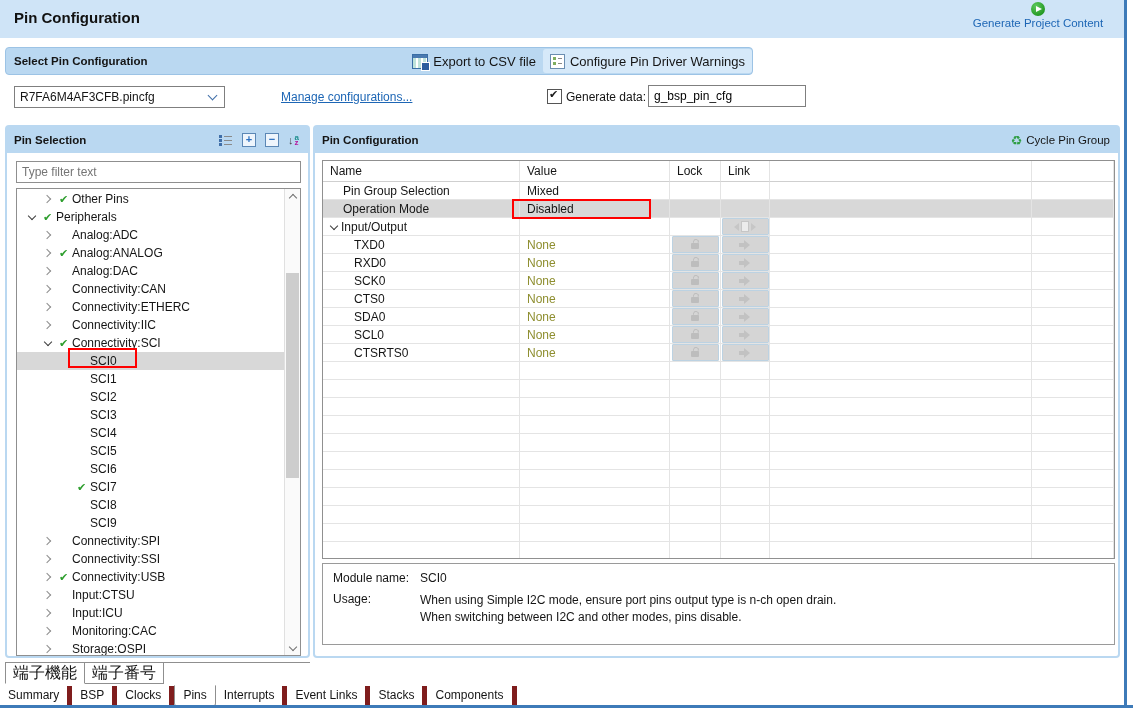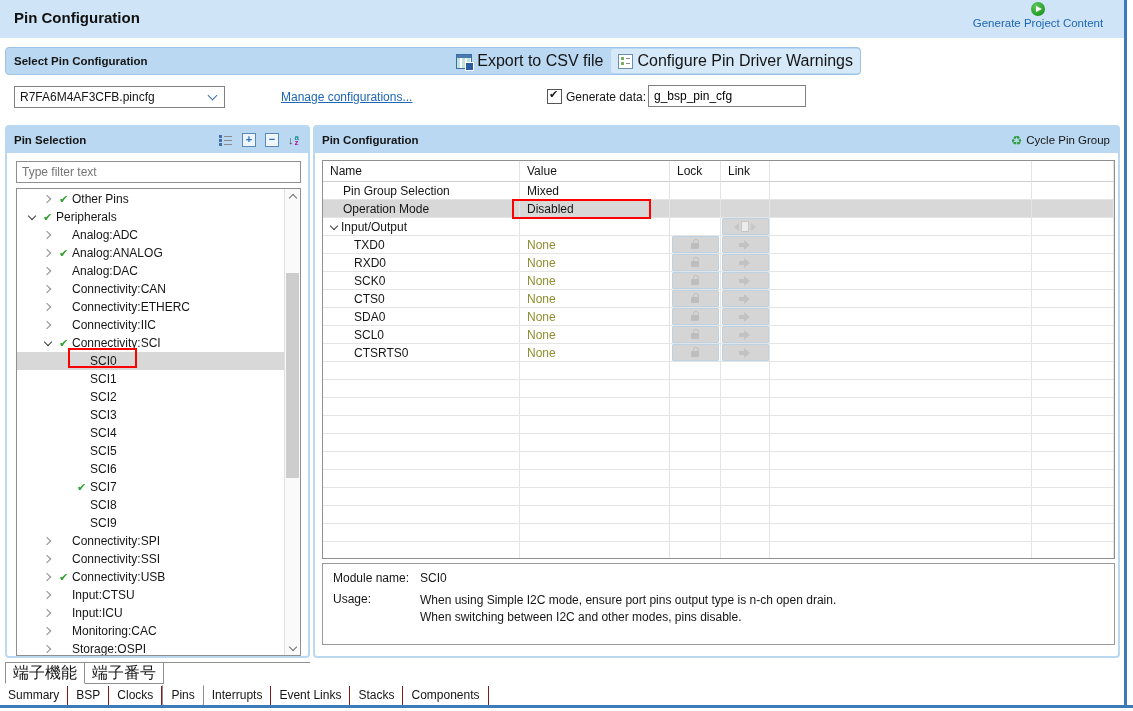--- a/index.html
+++ b/index.html
@@ -7,23 +7,23 @@
        font-family:"Liberation Sans","DejaVu Sans",sans-serif;color:#151515;font-size:12px;}
   .abs{position:absolute;}
   
   #titleband{left:0;top:0;width:1124px;height:38px;background:#cfe4f7;}
   #page-title{left:14px;top:9px;font-size:15px;font-weight:bold;color:#111;}
   #gpc{left:952px;top:2px;width:172px;display:flex;flex-direction:column;align-items:center;cursor:pointer;}
   .play-icon{width:14px;height:14px;border-radius:50%;background:radial-gradient(circle at 35% 30%,#5ec95e,#0c860c);position:relative;}
   .play-icon::after{content:"";position:absolute;left:5px;top:3.5px;border-left:6px solid #fff;border-top:3.5px solid transparent;border-bottom:3.5px solid transparent;}
   #gpc-label{color:#1d66b5;font-size:11.5px;margin-top:1px;}
   
-  #selectbar{left:5px;top:47px;width:856px;height:28px;background:#bad8f1;border:1px solid #9cc3e5;border-radius:4px;box-sizing:border-box;display:flex;align-items:center;}
+  #selectbar{left:5px;top:47px;width:748px;height:28px;background:#bad8f1;border:1px solid #9cc3e5;border-radius:4px;box-sizing:border-box;display:flex;align-items:center;}
   #selectbar-label{font-weight:bold;font-size:11.5px;margin-left:8px;flex:0 0 auto;}
-  .barbtn{display:flex;align-items:center;gap:5px;height:24px;padding:0 7px;border-radius:3px;cursor:pointer;font-size:16px;}
+  .barbtn{display:flex;align-items:center;gap:5px;height:24px;padding:0 7px;border-radius:3px;cursor:pointer;font-size:13px;}
   #btn-warnings{background:#d6e9f9;}
   #selectbar-spacer{flex:1;}
   .csv-icon{width:14px;height:13px;border:1px solid #3a6ea5;background:repeating-linear-gradient(90deg,#bfe3da 0 3px,#fff 3px 5px);position:relative;}
   .csv-icon::before{content:"";position:absolute;left:0;top:0;width:100%;height:3px;background:#4a7ab0;}
   .csv-icon::after{content:"";position:absolute;right:-3px;bottom:-3px;width:7px;height:7px;background:#2d5d9e;border:1px solid #fff;}
   .form-icon{width:13px;height:13px;border:1px solid #6a8db0;background:#fff;position:relative;}
   .form-icon::before{content:"";position:absolute;left:2px;top:2px;width:3px;height:3px;background:#7fae5f;box-shadow:0 5px 0 #7fae5f;}
   .form-icon::after{content:"";position:absolute;left:7px;top:3px;width:4px;height:1px;background:#8a8a8a;box-shadow:0 5px 0 #8a8a8a;}
   
   #combo{left:14px;top:86px;width:211px;height:22px;border:1px solid #7f7f7f;background:#fff;box-sizing:border-box;display:flex;align-items:center;cursor:pointer;}
@@ -104,21 +104,21 @@
   #mod-name-val{top:7px;left:97px;}
   #usage-label{top:28px;}
   #usage-lines{top:28px;left:97px;line-height:17px;}
   
   #viewtabs{left:5px;top:662px;height:22px;display:flex;}
   .vtab{padding:0 7px;line-height:20px;border:1px solid #8f8f8f;background:#fff;cursor:pointer;font-size:16px;}
   .vtab.active{border-bottom-color:#fff;}
   .vtab + .vtab{border-left:none;}
   #vtab-line{left:124px;top:662px;width:186px;height:1px;background:#8f8f8f;}
   #maintabs{left:0;top:686px;height:21px;display:flex;align-items:stretch;}
-  .mtab{padding:0 8px;line-height:19px;border-right:1px solid #7f1d1d;cursor:pointer;font-size:12px;background:#fff;}
+  .mtab{padding:0 8px;line-height:19px;border-right:5px solid #7f1d1d;cursor:pointer;font-size:12px;background:#fff;}
   .mtab.active{border:1px solid #8f8f8f;border-top:1px solid #fff;border-radius:0 0 4px 4px;margin-top:-1px;background:#fff;}
   
   #frame-right{left:1124px;top:0;width:3px;height:708px;background:#3d7ab8;}
   #frame-bottom{left:0;top:705px;width:1133px;height:3px;background:#3d7ab8;}
 </style>
 </head>
 <body>
 
 <div class="abs" id="titleband"></div>
 <div class="abs" id="page-title">Pin Configuration</div>

